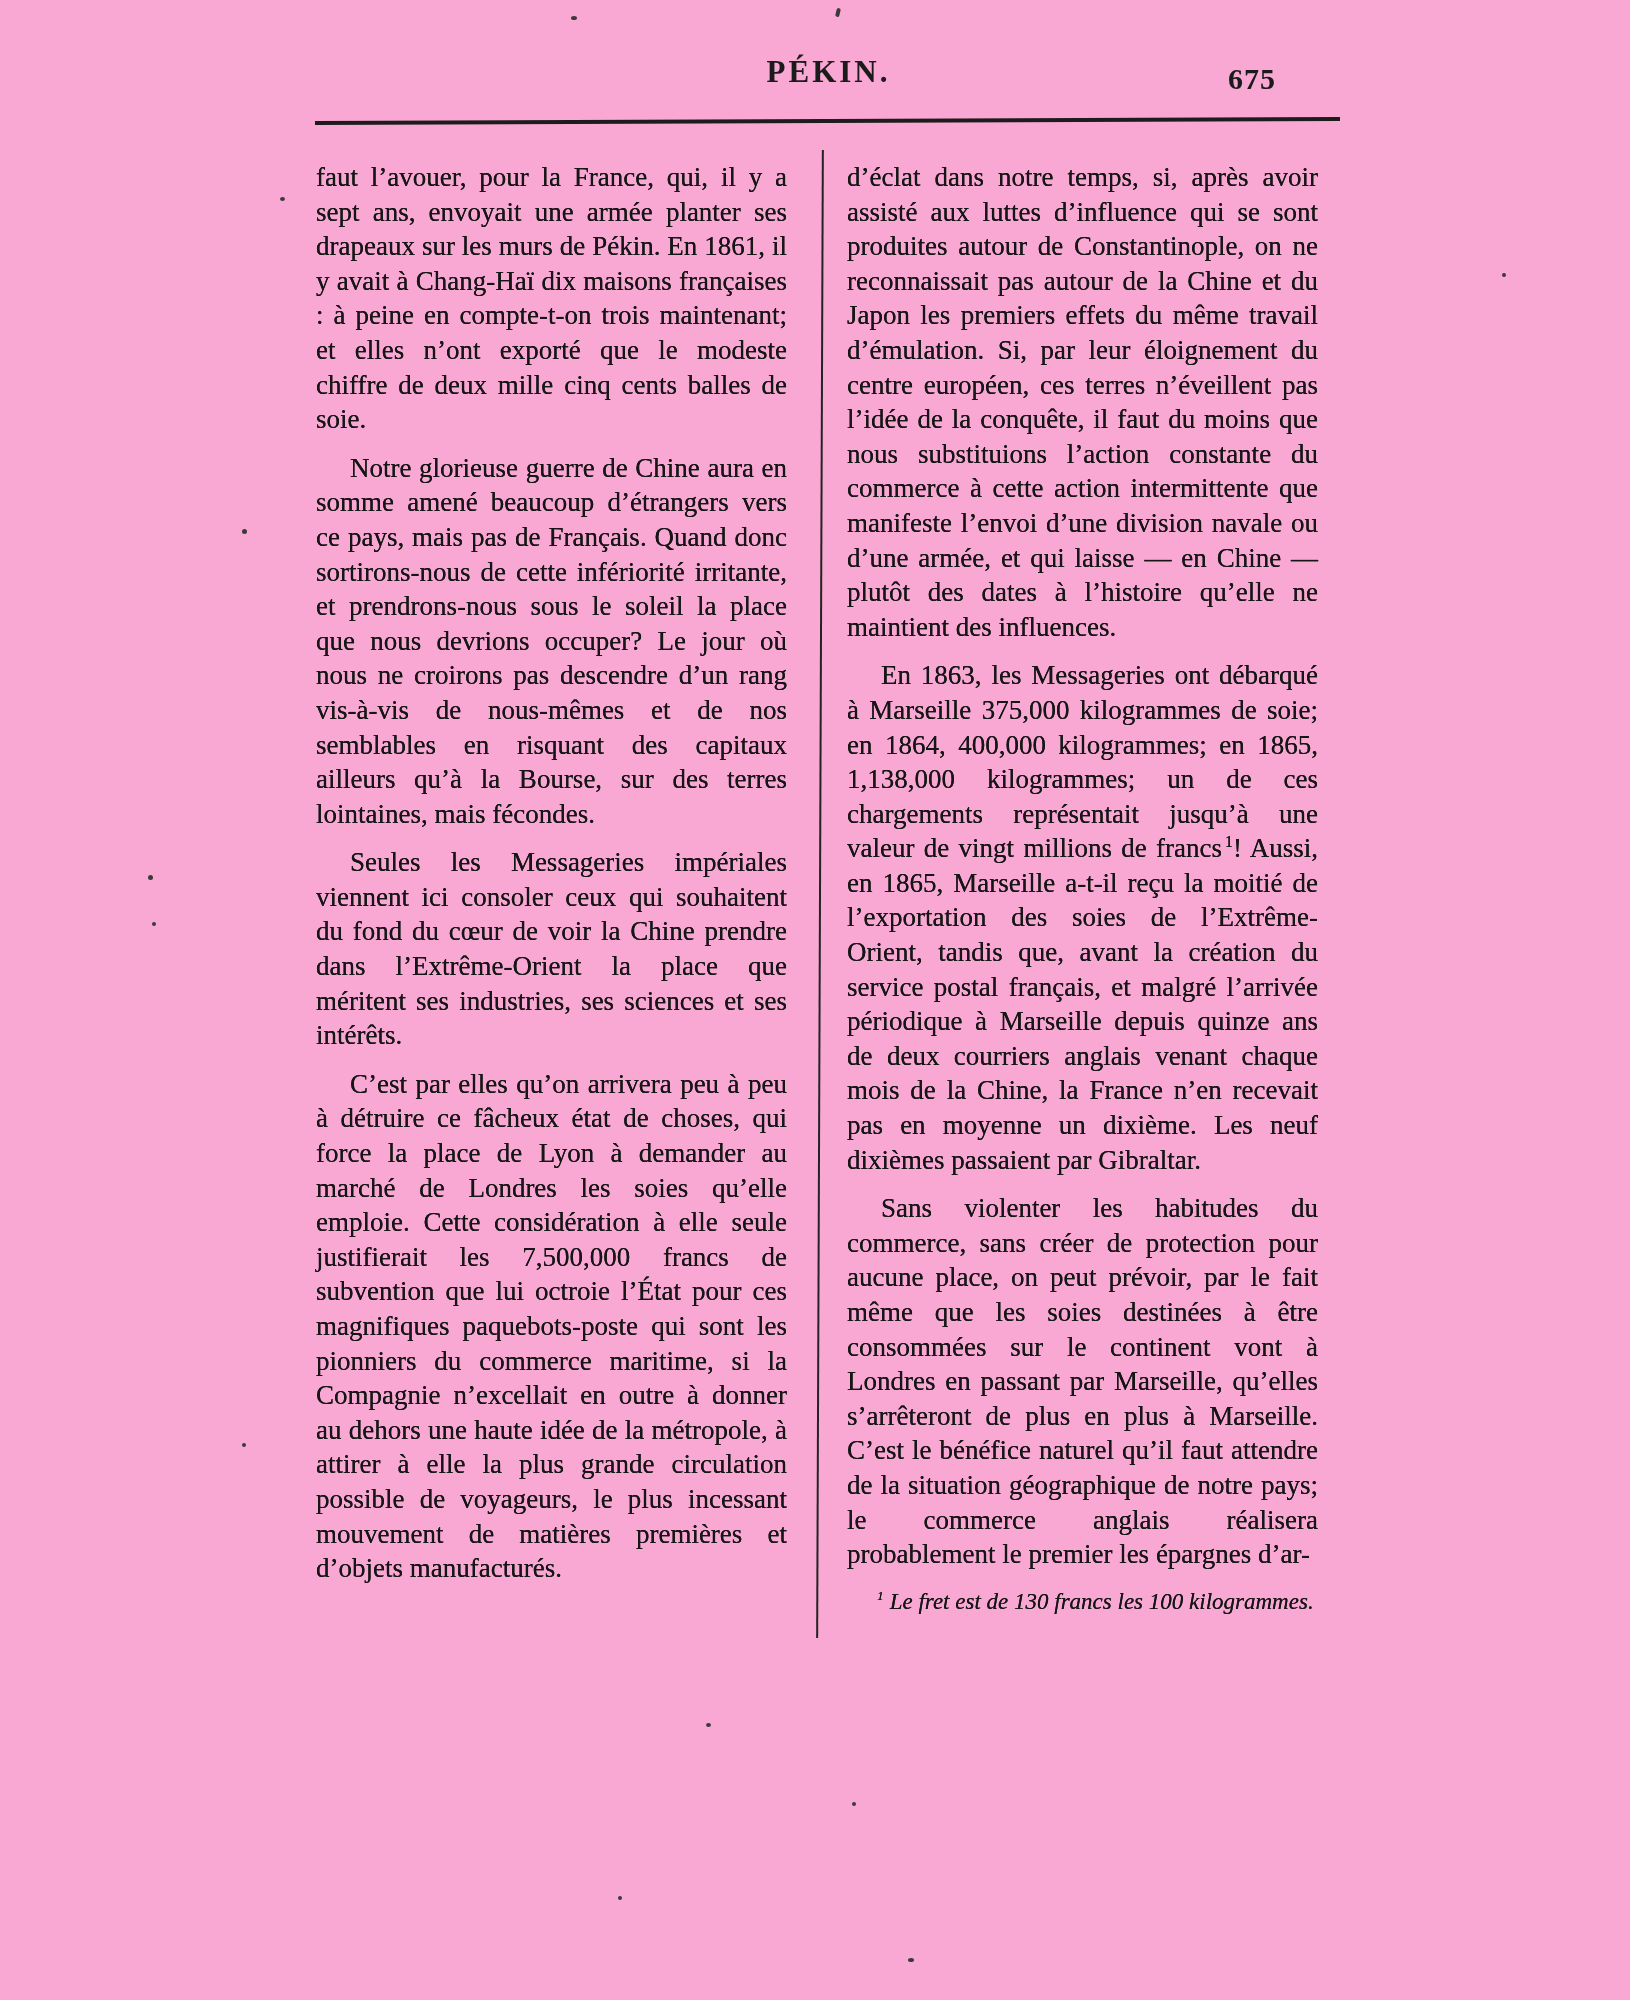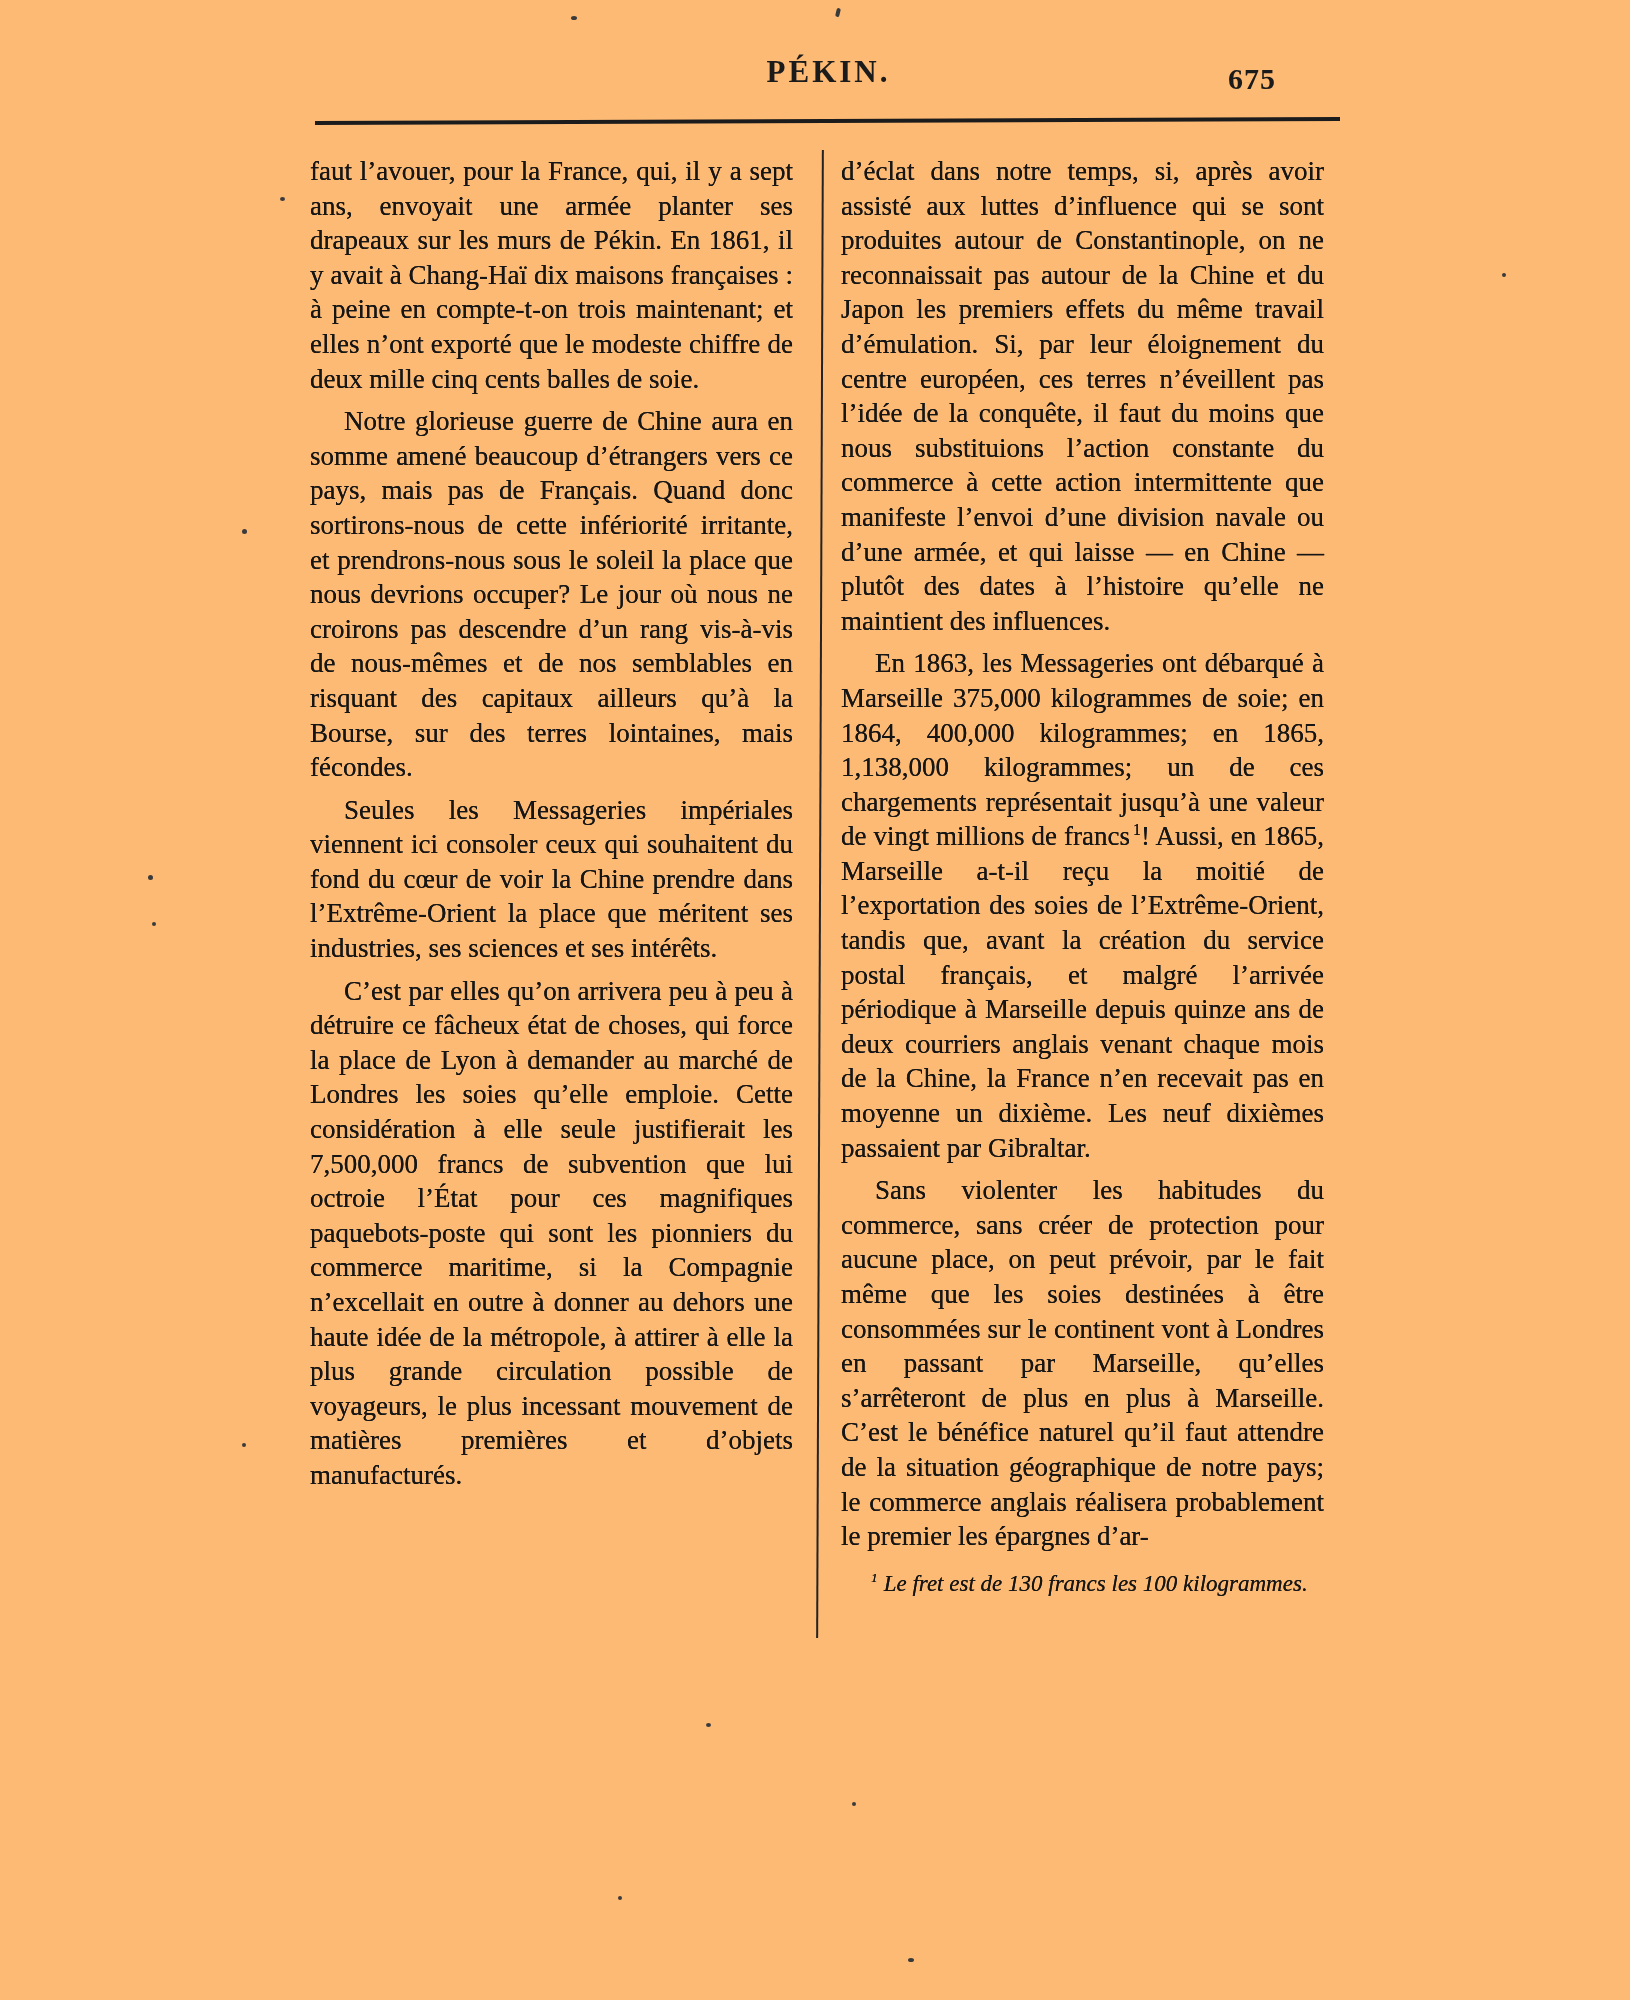--- a/index.html
+++ b/index.html
@@ -1,20 +1,20 @@
 <!DOCTYPE html>
 <html><head>
 <meta charset="utf-8">
 <style>
   html, body { margin: 0; padding: 0; background: #e8e8e6; }
   .page {
     position: relative;
     width: 1630px;
     height: 2000px;
-    background: #fdba74;
+    background: #f9a8d4;
     overflow: hidden;
     font-family: "Liberation Serif", "DejaVu Serif", serif;
     color: #161616;
   }
   .page-title {
     position: absolute;
     top: 54px; left: 317px; width: 1023px;
     text-align: center;
     font-size: 31px;
     font-weight: bold;
@@ -36,21 +36,21 @@
     transform: rotate(-0.22deg);
   }
   .column {
     position: absolute;
     top: 146px;
     width: 499px;
   }
   .column-left  { left: 302px; }
   .column-right { left: 833px; }
   .column p {
-    margin: 8px;
+    margin: 14px;
     font-size: 27px;
     line-height: 34.6px;
     text-align: justify;
     text-shadow: 0 0 0.5px currentColor;
   }
   .indent { text-indent: 34px; }
   sup {
     font-size: 0.58em;
     line-height: 0;
     vertical-align: super;

